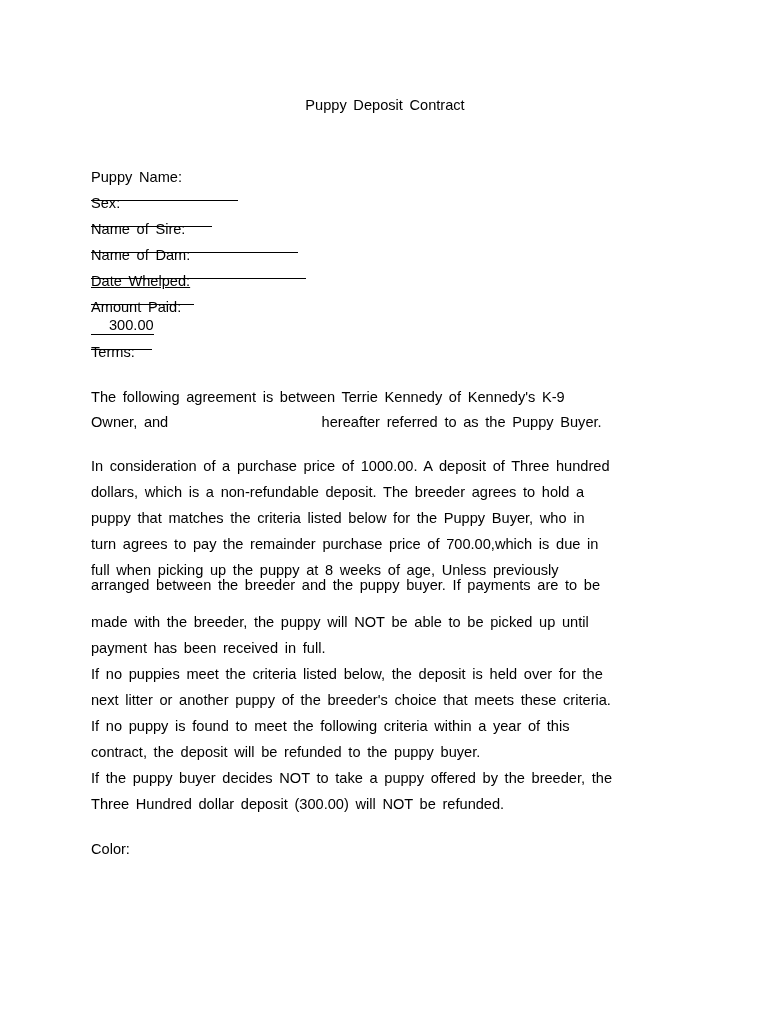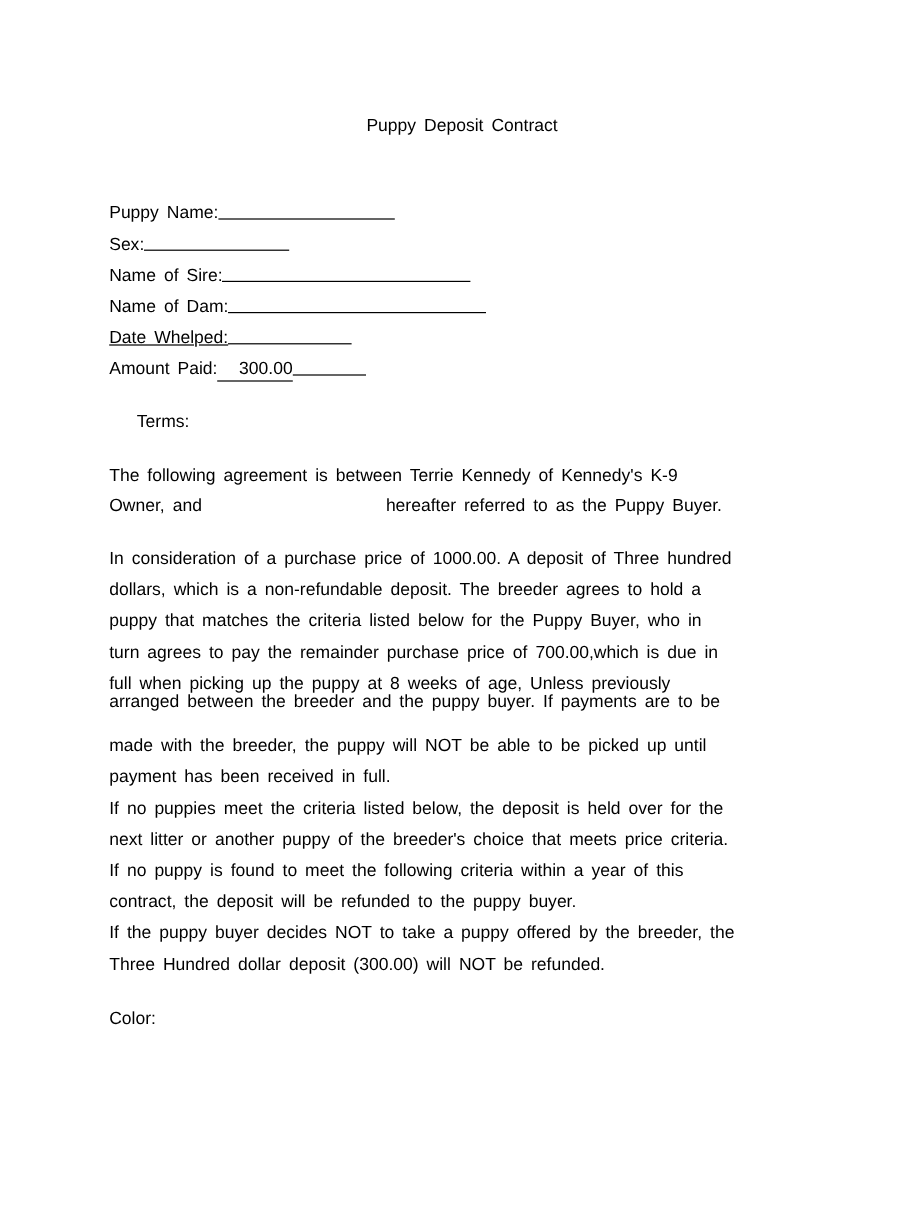--- a/index.html
+++ b/index.html
@@ -29,20 +29,21 @@
       left: 0;
       width: 770px;
       text-align: center;
       font-size: 14.6px;
     }
     .line {
       position: absolute;
       left: 91px;
       white-space: nowrap;
       line-height: 18px;
+      flex-direction: column;
     }
     .field-row {
       display: flex;
       align-items: baseline;
     }
     .blank {
       display: inline-block;
       border-bottom: 1.3px solid #000;
       height: 13px;
       margin-left: 0;
@@ -100,39 +101,39 @@
     <span>Date Whelped:</span>
     <span class="blank" style="width:103px;"></span>
   </div>
 
   <div class="line field-row" style="top:298px;">
     <span>Amount Paid:</span>
     <span class="amount-value">300.00</span>
       <span class="amount-tail"></span>
   </div>
 
-  <div class="line" style="top:343px;margin-left:23px;">Terms:</div>
+  <div class="line" style="top:343px;">Terms:</div>
 
   <div class="line" style="top:388px;">The following agreement is between Terrie Kennedy of Kennedy's K-9</div>
   <div class="line" style="top:413px;">
     <span>Owner, and</span>
     <span class="gap-field"></span>
     <span>hereafter referred to as the Puppy Buyer.</span>
   </div>
 
   <div class="line" style="top:457px;">In consideration of a purchase price of 1000.00. A deposit of Three hundred</div>
   <div class="line" style="top:483px;">dollars, which is a non-refundable deposit. The breeder agrees to hold a</div>
   <div class="line" style="top:509px;">puppy that matches the criteria listed below for the Puppy Buyer, who in</div>
   <div class="line" style="top:535px;">turn agrees to pay the remainder purchase price of 700.00,which is due in</div>
   <div class="line" style="top:561px;">full when picking up the puppy at 8 weeks of age, Unless previously</div>
   <div class="line" style="top:576px;">arranged between the breeder and the puppy buyer. If payments are to be</div>
   <div class="line" style="top:613px;">made with the breeder, the puppy will NOT be able to be picked up until</div>
   <div class="line" style="top:639px;">payment has been received in full.</div>
   <div class="line" style="top:665px;">If no puppies meet the criteria listed below, the deposit is held over for the</div>
-  <div class="line" style="top:691px;">next litter or another puppy of the breeder's choice that meets price criteria.</div>
+  <div class="line" style="top:691px;">next litter or another puppy of the breeder's choice that meets these criteria.</div>
   <div class="line" style="top:717px;">If no puppy is found to meet the following criteria within a year of this</div>
   <div class="line" style="top:743px;">contract, the deposit will be refunded to the puppy buyer.</div>
   <div class="line" style="top:769px;">If the puppy buyer decides NOT to take a puppy offered by the breeder, the</div>
   <div class="line" style="top:795px;">Three Hundred dollar deposit (300.00) will NOT be refunded.</div>
 
   <div class="line" style="top:840px;">
     <span>Color:</span>
     <span></span>
   </div>
 

